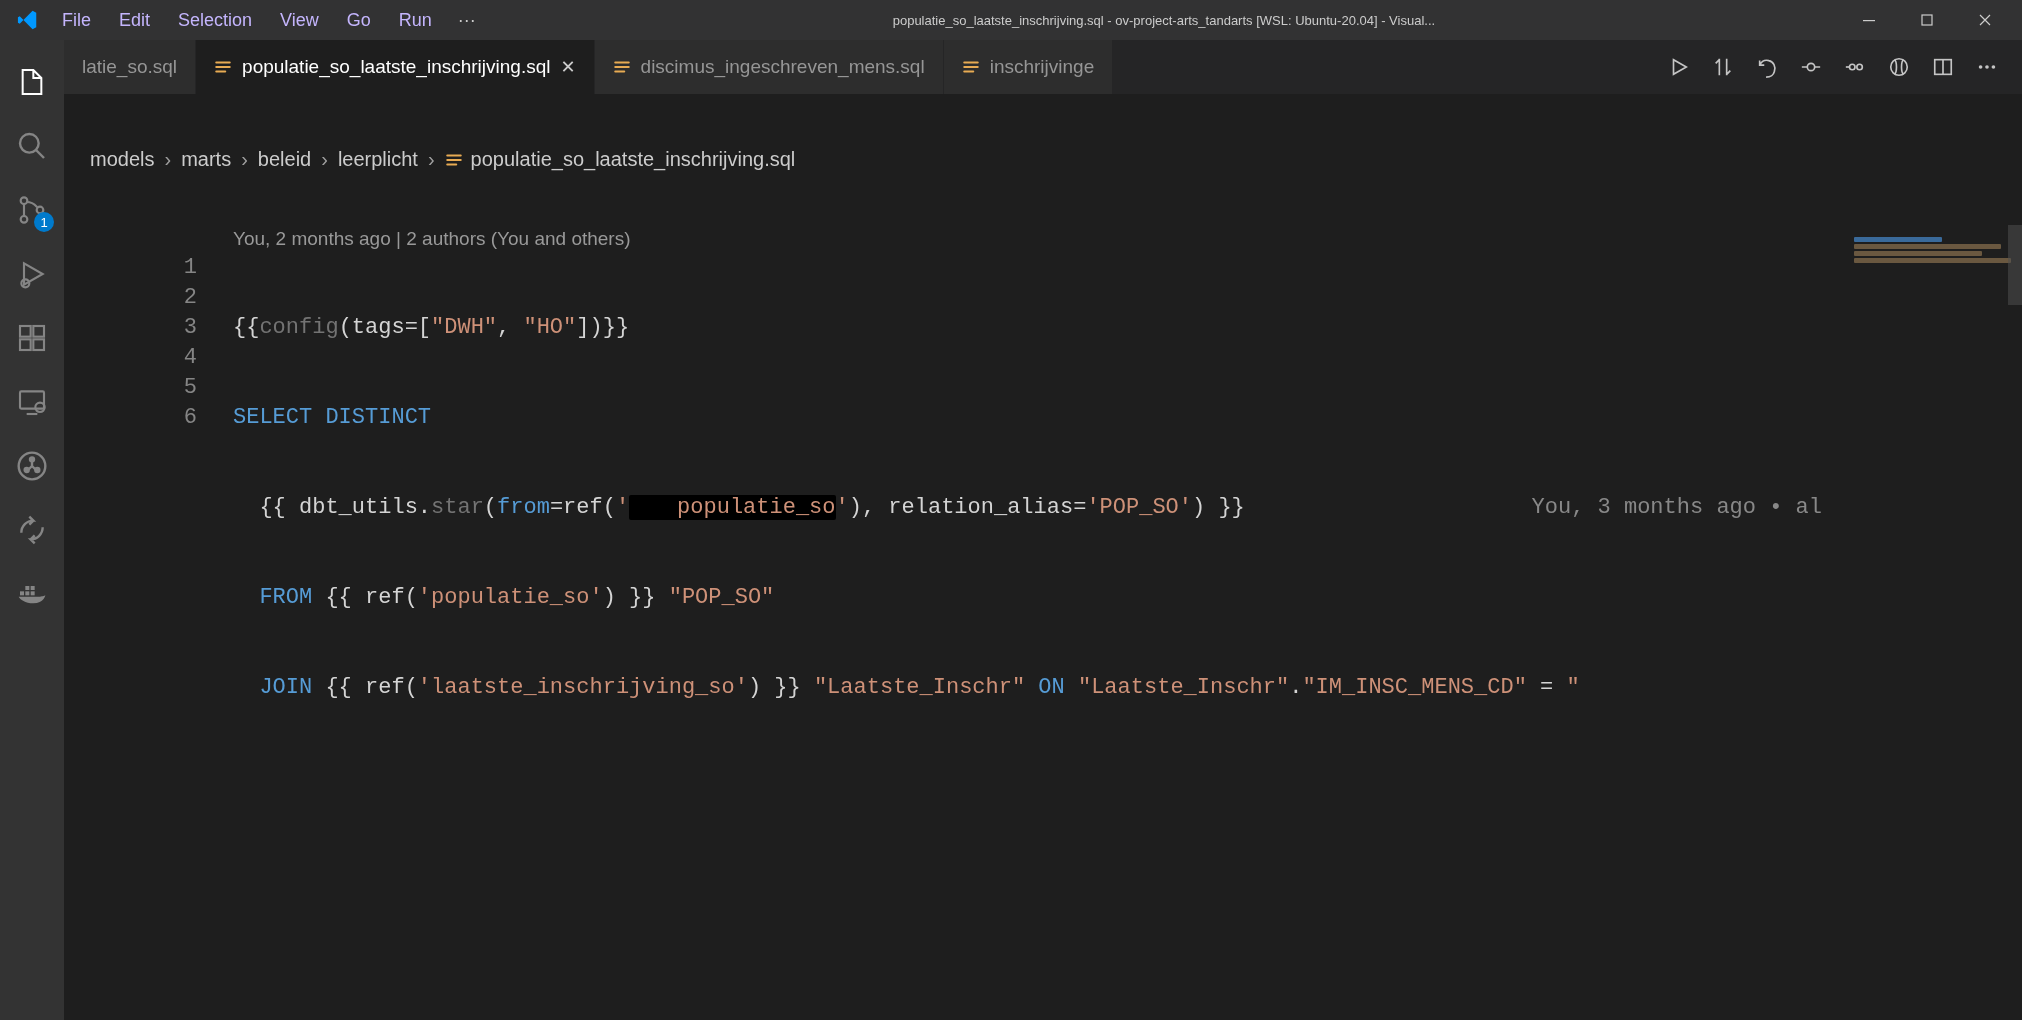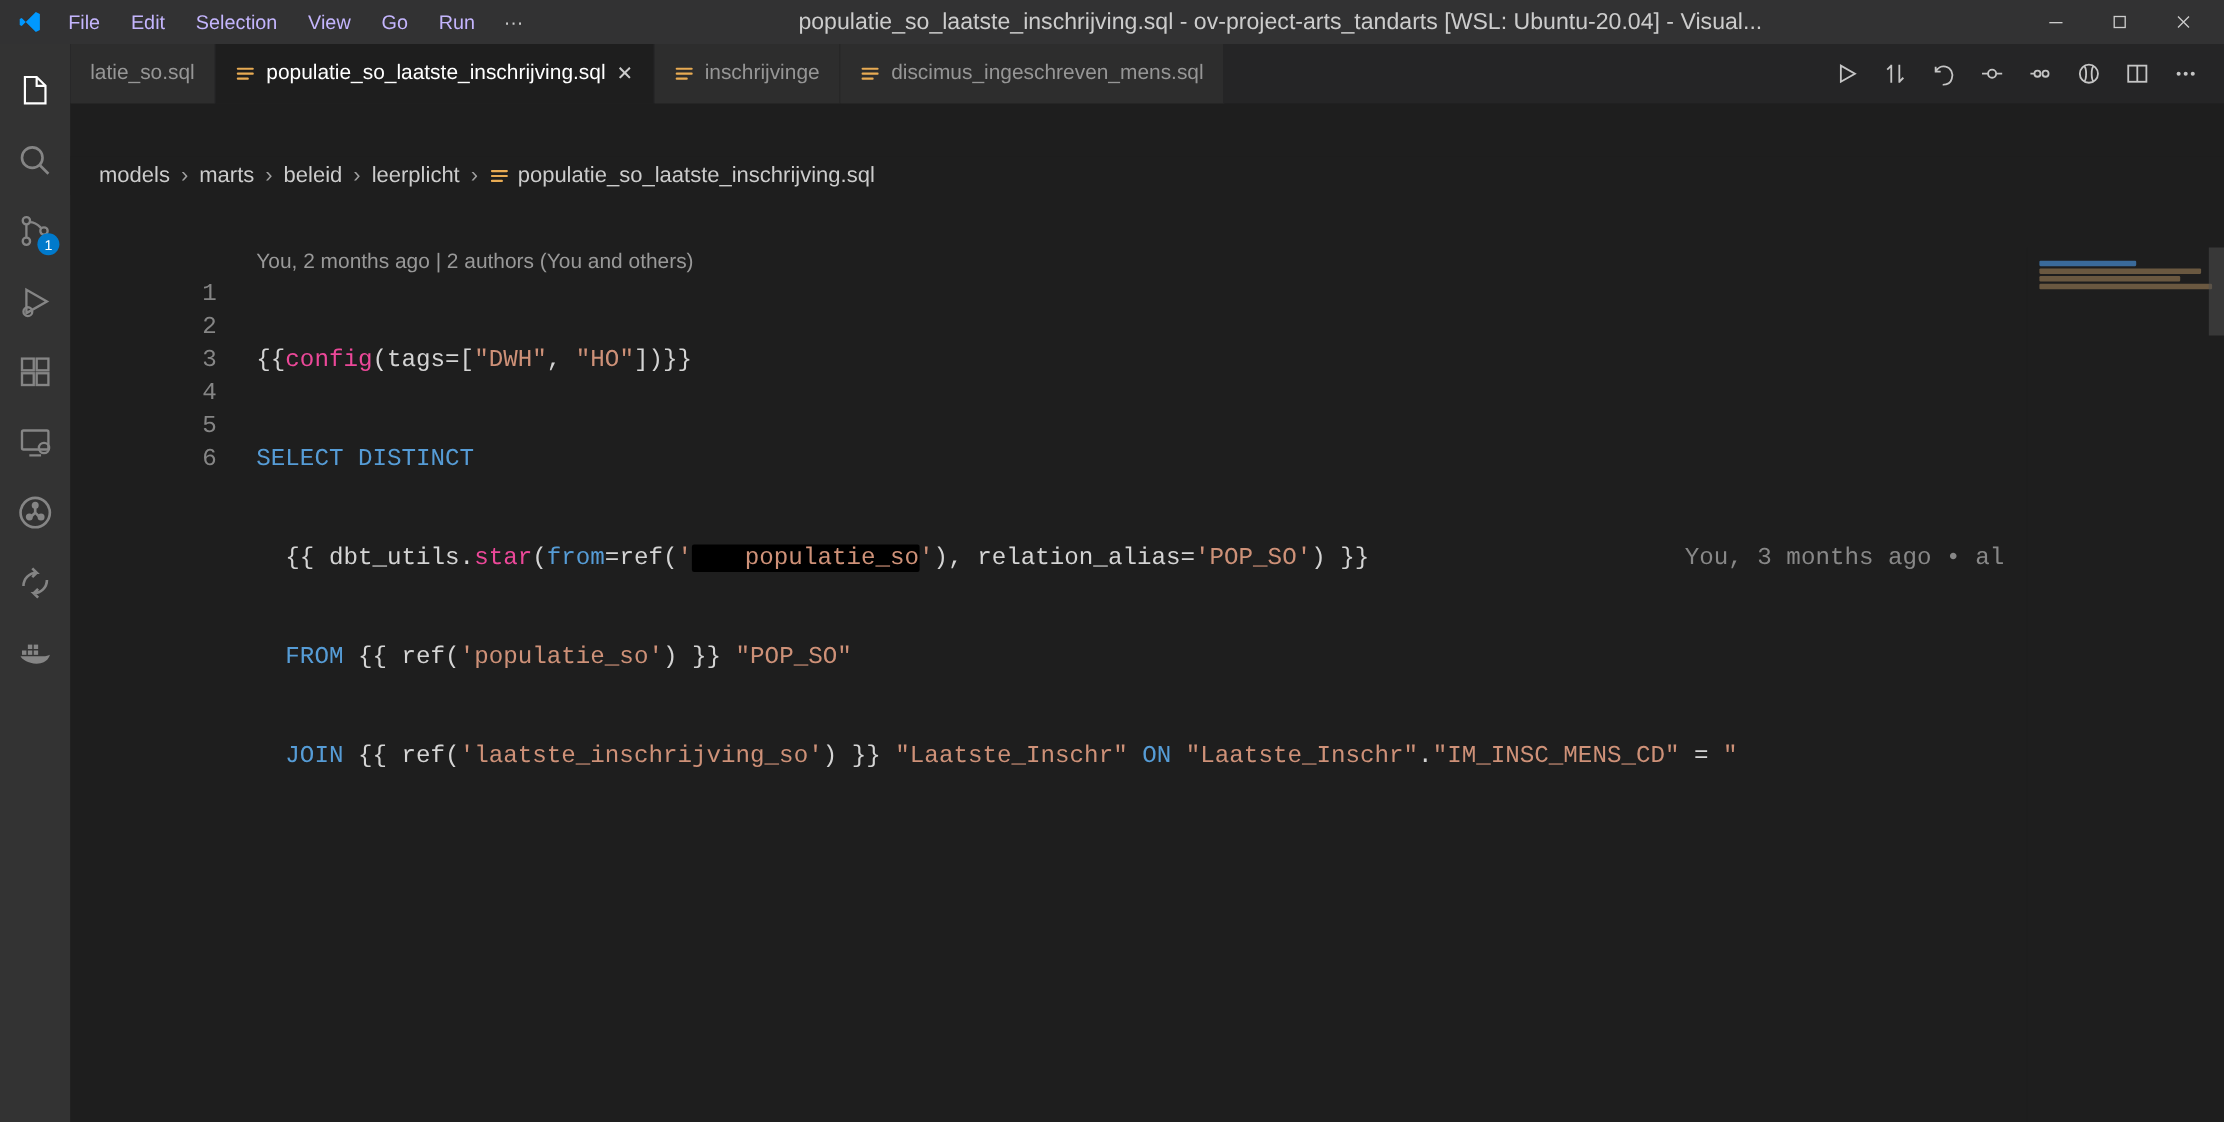--- a/index.html
+++ b/index.html
@@ -37,21 +37,21 @@
     }
     .menu-more {
       padding: 6px 12px;
       color: #cccccc;
       font-size: 18px;
     }
     .title-text {
       flex: 1;
       text-align: center;
       color: #cccccc;
-      font-size: 21px;
+      font-size: 13px;
       padding: 0 20px;
       white-space: nowrap;
       overflow: hidden;
     }
     .window-controls {
       display: flex;
     }
     .win-btn {
       width: 58px;
       height: 40px;
@@ -182,21 +182,21 @@
     .gutter .ln { height: 30px; }
     .code {
       flex: 1;
       color: #d4d4d4;
       white-space: pre;
       overflow: hidden;
     }
     .line { height: 30px; position: relative; }
     .kw { color: #569cd6; }
     .str { color: #ce9178; }
-    .fn { color: #ec4899; }
+    .fn { color: #737373; }
     .pn { color: #d4d4d4; }
     .hl { background: #000000; border-radius: 2px; padding-left: 48px; }
     .blame { color: #888888; font-style: normal; }
     
     .minimap {
       position: absolute;
       top: 0; right: 0;
       width: 180px;
       height: 100%;
       background: #1e1e1e;
@@ -335,29 +335,29 @@
           </span>
         <span>populatie_so_laatste_inschrijving.sql</span>
         <span class="tab-close">✕</span>
       </div>
       <div class="tab dim">
         <span class="tab-icon">
             <svg width="18" height="18" viewBox="0 0 16 16">
               <path d="M2 4h12M2 8h12M2 12h8" stroke="#e8ab53" stroke-width="1.8" stroke-linecap="round"></path>
             </svg>
           </span>
-        <span>inschrijvinge</span>
+        <span>discimus_ingeschreven_mens.sql</span>
       </div>
       <div class="tab dim">
         <span class="tab-icon">
             <svg width="18" height="18" viewBox="0 0 16 16">
               <path d="M2 4h12M2 8h12M2 12h8" stroke="#e8ab53" stroke-width="1.8" stroke-linecap="round"></path>
             </svg>
           </span>
-        <span>discimus_ingeschreven_mens.sql</span>
+        <span>inschrijvinge</span>
       </div>
       <div class="editor-actions">
         <span class="ico">
             <svg width="22" height="22" viewBox="0 0 24 24" fill="none" stroke="#c5c5c5" stroke-width="1.8">
               <path d="M6 4v16l14-8z"></path>
             </svg>
           </span>
         <span class="ico">
             <svg width="22" height="22" viewBox="0 0 24 24" fill="none" stroke="#c5c5c5" stroke-width="1.8">
               <path d="M8 3v18M16 3v18M4 8l4-4M20 16l-4 4"></path>

